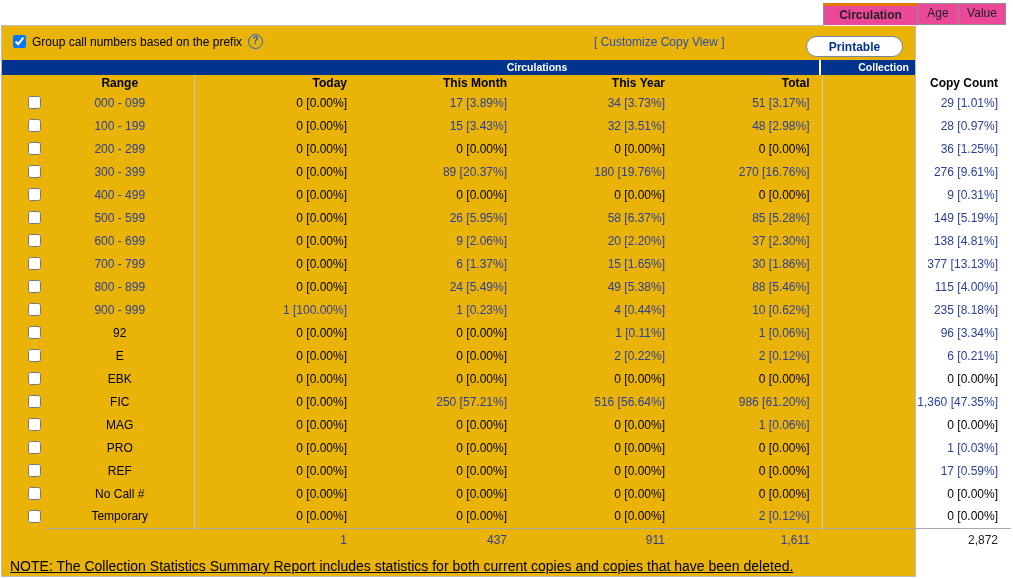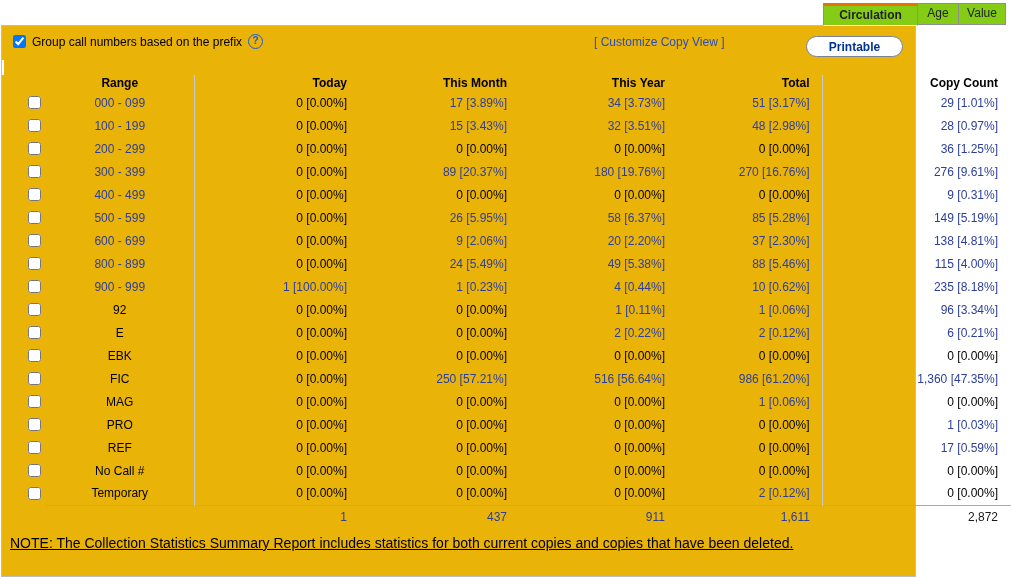--- a/index.html
+++ b/index.html
@@ -14,21 +14,21 @@
 
   
   .tabs {
     position: absolute; top: 3px; right: 7px;
     display: flex; z-index: 5;
   }
   .tab {
     height: 22px; line-height: 19px;
     text-align: center; font-size: 12px; color: #222;
     border: 1px solid #8f8f8f;
-    background: #84cc16; cursor: pointer;
+    background: #ec4899; cursor: pointer;
   }
   .tab.active {
     border-top: 3px solid #e87400;
     border-bottom: 1px solid #ffffff;
     font-weight: bold;
     height: 23px;
   }
   .tab-circulation { width: 95px; }
   .tab-age { width: 41px; border-left: none; }
   .tab-value { width: 47px; border-left: none; }
@@ -137,21 +137,25 @@
       <label class="group-check">
         <input type="checkbox" checked="" style="">
         <span>Group call numbers based on the prefix</span>
         <span class="help-icon">?</span>
       </label>
       <a class="customize-link">[ Customize Copy View ]</a>
       <button class="printable-btn">Printable</button>
     </div>
 
     <div class="group-bar">
+      <div class="sect sect-circ">
+        <span>Circulations</span>
+      </div>
       <div class="sect-gap"></div>
+      <div class="sect sect-coll">Collection</div>
     </div>
 
     <table class="stats">
       <colgroup>
         <col class="w-cb">
           <col class="w-range">
           <col class="w-today">
         <col class="w-month">
           <col class="w-year">
           <col class="w-total">
@@ -242,20 +246,31 @@
     <td class="c2 val-zero">0 [0.00%]</td>
     <td class="c3 val-pos">9 [2.06%]</td>
     <td class="c4 val-pos">20 [2.20%]</td>
     <td class="c5 val-pos">37 [2.30%]</td>
     <td class="c6 div-left val-pos">138 [4.81%]</td>
   </tr>
           <tr class="data-row">
     <td class="c0">
               <input type="checkbox" style="">
             </td>
+    <td class="range-cell div-right"><span class="range-label link">700 - 799</span></td>
+    <td class="c2 val-zero">0 [0.00%]</td>
+    <td class="c3 val-pos">6 [1.37%]</td>
+    <td class="c4 val-pos">15 [1.65%]</td>
+    <td class="c5 val-pos">30 [1.86%]</td>
+    <td class="c6 div-left val-pos">377 [13.13%]</td>
+  </tr>
+          <tr class="data-row">
+    <td class="c0">
+              <input type="checkbox" style="">
+            </td>
     <td class="range-cell div-right"><span class="range-label link">800 - 899</span></td>
     <td class="c2 val-zero">0 [0.00%]</td>
     <td class="c3 val-pos">24 [5.49%]</td>
     <td class="c4 val-pos">49 [5.38%]</td>
     <td class="c5 val-pos">88 [5.46%]</td>
     <td class="c6 div-left val-pos">115 [4.00%]</td>
   </tr>
           <tr class="data-row">
     <td class="c0">
               <input type="checkbox" style="">

